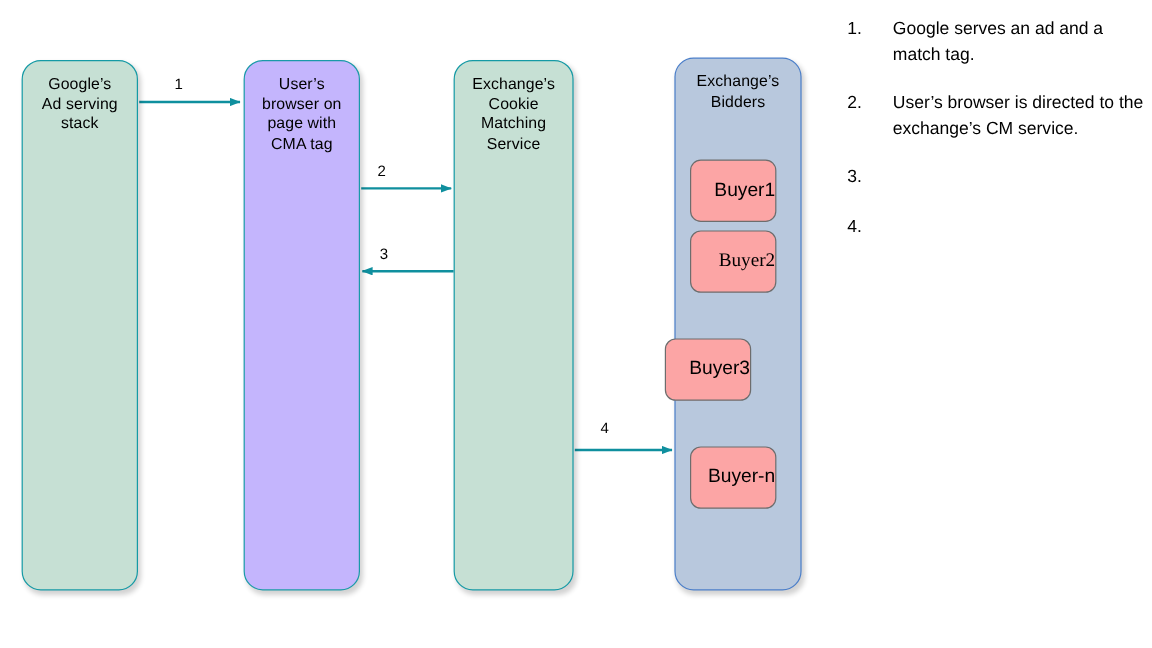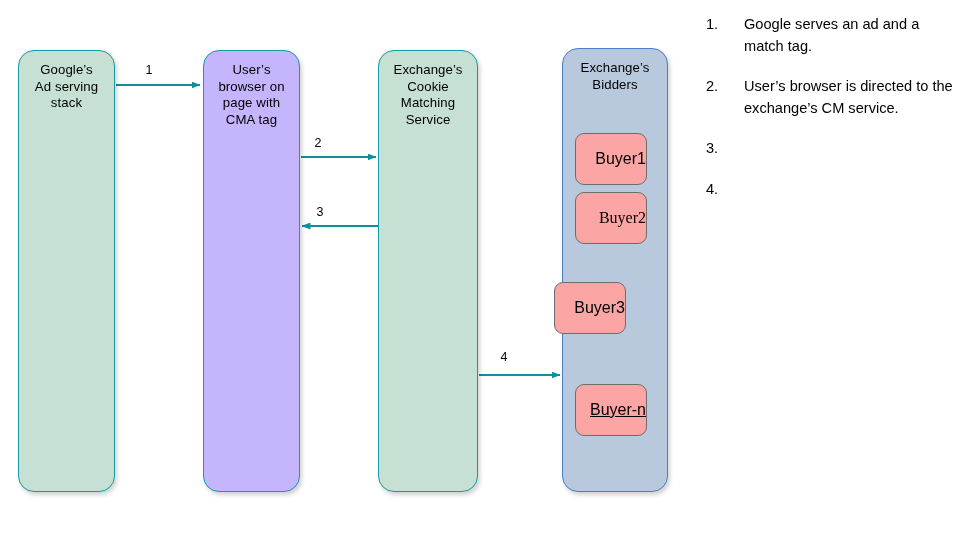--- a/index.html
+++ b/index.html
@@ -159,21 +159,21 @@
 
   <div class="buyer" style="left:575px; top:133px; width:72px; height:52px;">
     <span>Buyer1</span>
   </div>
   <div class="buyer" style="left:575px; top:192px; width:72px; height:52px;font-family:Liberation Serif, serif;">
     <span>Buyer2</span>
   </div>
   <div class="buyer" style="left:554px; top:250px; width:72px; height:52px;margin-top:32px;">
     <span>Buyer3</span>
   </div>
-  <div class="buyer" style="left:575px; top:384px; width:72px; height:52px;text-decoration:underline;">
+  <div class="buyer" style="left:575px; top:372px; width:72px; height:52px;">
     <span>Buyer-n</span>
   </div>
 
   <div class="arrow-label" style="left:139px; top:63px;">1</div>
   <div class="arrow-label" style="left:308px; top:136px;">2</div>
   <div class="arrow-label" style="left:310px; top:205px;">3</div>
   <div class="arrow-label" style="left:494px; top:350px;">4</div>
 
 </div>
 

